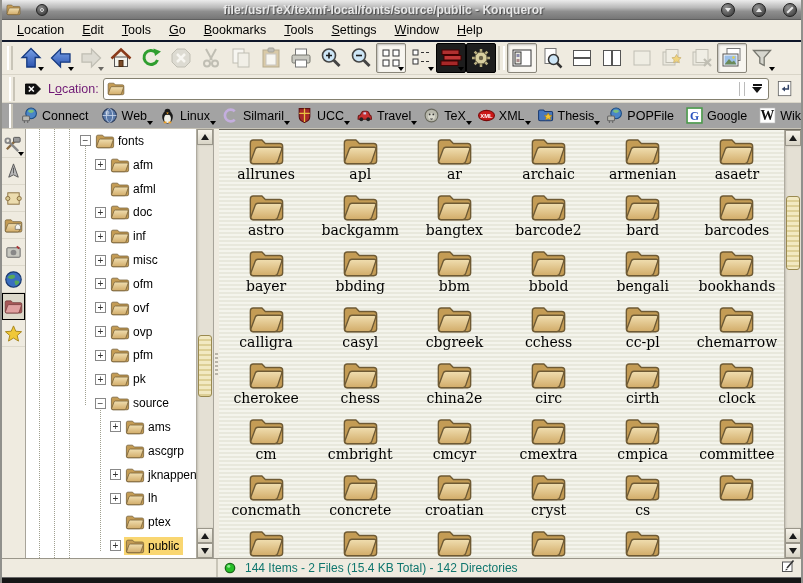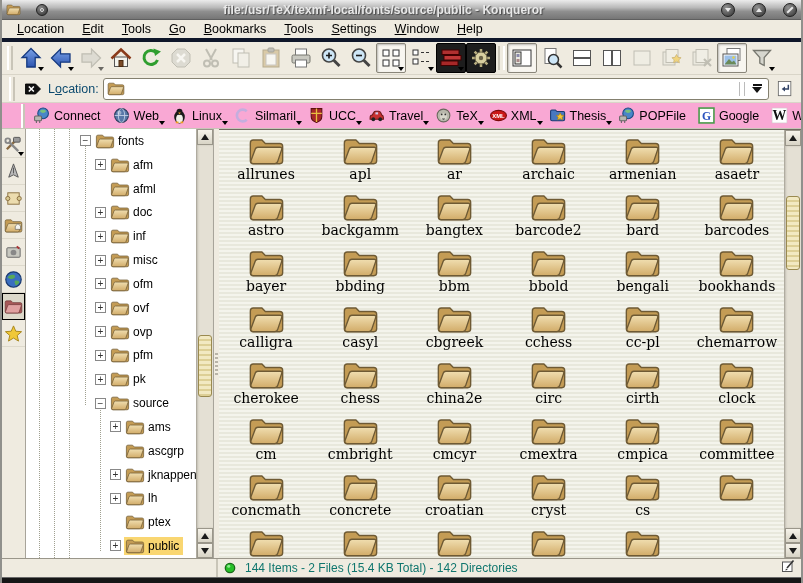--- a/index.html
+++ b/index.html
@@ -23,21 +23,21 @@
     text-shadow:1px 1px 1px #4a4a4a; white-space:nowrap; overflow:hidden; }
   .wbtn { width:14px; height:14px; border-radius:50%; margin-left:2px;
     background:radial-gradient(circle at 35% 30%, #929292, #333); border:1px solid #1e1e1e;
     display:flex; align-items:center; justify-content:center; }
   .wbtn .tds { width:0; height:0; border-left:3px solid transparent; border-right:3px solid transparent; border-top:4px solid #e8e8e8; }
   .wbtn .tus { width:0; height:0; border-left:3px solid transparent; border-right:3px solid transparent; border-bottom:4px solid #e8e8e8; }
   .wbtn .slash { width:8px; height:2px; background:#e8e8e8; transform:rotate(-45deg); }
 
   
   .menubar { height:22px; flex:0 0 22px; display:flex; align-items:center;
-    background:#efebe0; border-bottom:4px solid #0f172a; padding-left:6px; }
+    background:#efebe0; border-bottom:2px solid #0f172a; padding-left:6px; }
   .menu-item { display:inline-block; padding:2px 9px; font-size:12.5px; color:#000; }
   .menu-item::first-letter { text-decoration:underline; }
 
   
   .toolbar { height:33px; flex:0 0 33px; display:flex; align-items:center;
     background:#efebe0; border-bottom:1px solid #d9d5c8; padding:0 2px; }
   .handle { width:6px; height:24px; margin:0 3px;
     border-left:2px solid #fff; border-right:2px solid #c9c5b8; }
   .tb-btn { width:30px; height:30px; display:flex; align-items:center; justify-content:center;
     position:relative; border:1px solid transparent; border-radius:2px; }
@@ -47,38 +47,38 @@
   .tb-btn.disabled { opacity:.55; }
   .dd { position:absolute; right:1px; bottom:1px; width:0; height:0;
     border-left:3px solid transparent; border-right:3px solid transparent; border-top:4px solid #000; }
   .tb-sep { width:7px; height:24px; margin:0 2px; border-left:2px solid #c9c5b8; border-right:2px solid #fff; }
 
   
   .locbar { height:28px; flex:0 0 28px; display:flex; align-items:center;
     background:#efebe0; border-bottom:1px solid #d9d5c8; padding:0 4px; gap:4px; }
   .clear-btn { width:22px; height:22px; display:flex; align-items:center; justify-content:center; }
   .clear-btn svg { width:20px; height:20px; }
-  .loclabel { font-size:12.5px; color:#0c4a6e; white-space:nowrap; }
+  .loclabel { font-size:12.5px; color:#701a75; white-space:nowrap; }
   .loclabel .accel { text-decoration:underline; }
   .combo { flex:1; height:22px; background:#fff; border:1px solid #84806f; border-radius:3px;
     display:flex; align-items:center; padding:0 3px; gap:4px; overflow:hidden; }
   .combo svg.mini { width:18px; height:15px; flex:0 0 18px; }
   .combo .val { font-size:12.5px; color:#000; white-space:nowrap; }
   .combo-grip { margin-left:auto; width:6px; height:14px;
     border-left:1px solid #bbb; border-right:1px solid #bbb; }
   .combo-arrow { width:16px; height:18px; display:flex; flex-direction:column; align-items:center;
     justify-content:center; gap:1px; }
   .combo-arrow .bar { width:9px; height:2px; background:#111; }
   .combo-arrow .tds { width:0; height:0; border-left:5px solid transparent; border-right:5px solid transparent; border-top:6px solid #111; }
   .go-btn { width:24px; height:24px; display:flex; align-items:center; justify-content:center; }
   .go-btn svg { width:20px; height:20px; }
 
   
   .bmbar { height:26px; flex:0 0 26px; display:flex; align-items:center;
-    background:#f9a8d4; border-bottom:1px solid #c9c5b8; padding:0 16px; }
+    background:#a3a3a3; border-bottom:1px solid #c9c5b8; padding:0 4px; }
   .bm-item { display:flex; align-items:center; gap:4px; padding:2px 7px 2px 5px; position:relative; font-size:12.5px; color:#000; }
   .bm-item svg { width:17px; height:17px; }
 
   
   .content { flex:0 0 429px; height:429px; display:flex; }
 
   .sidestrip { width:24px; flex:0 0 24px; background:#efebe0; border-right:1px solid #a8a49a;
     display:flex; flex-direction:column; padding-top:2px; }
   .ss-btn { width:23px; height:27px; display:flex; align-items:center; justify-content:center;
     position:relative; border-bottom:1px solid #ddd9cc; }

